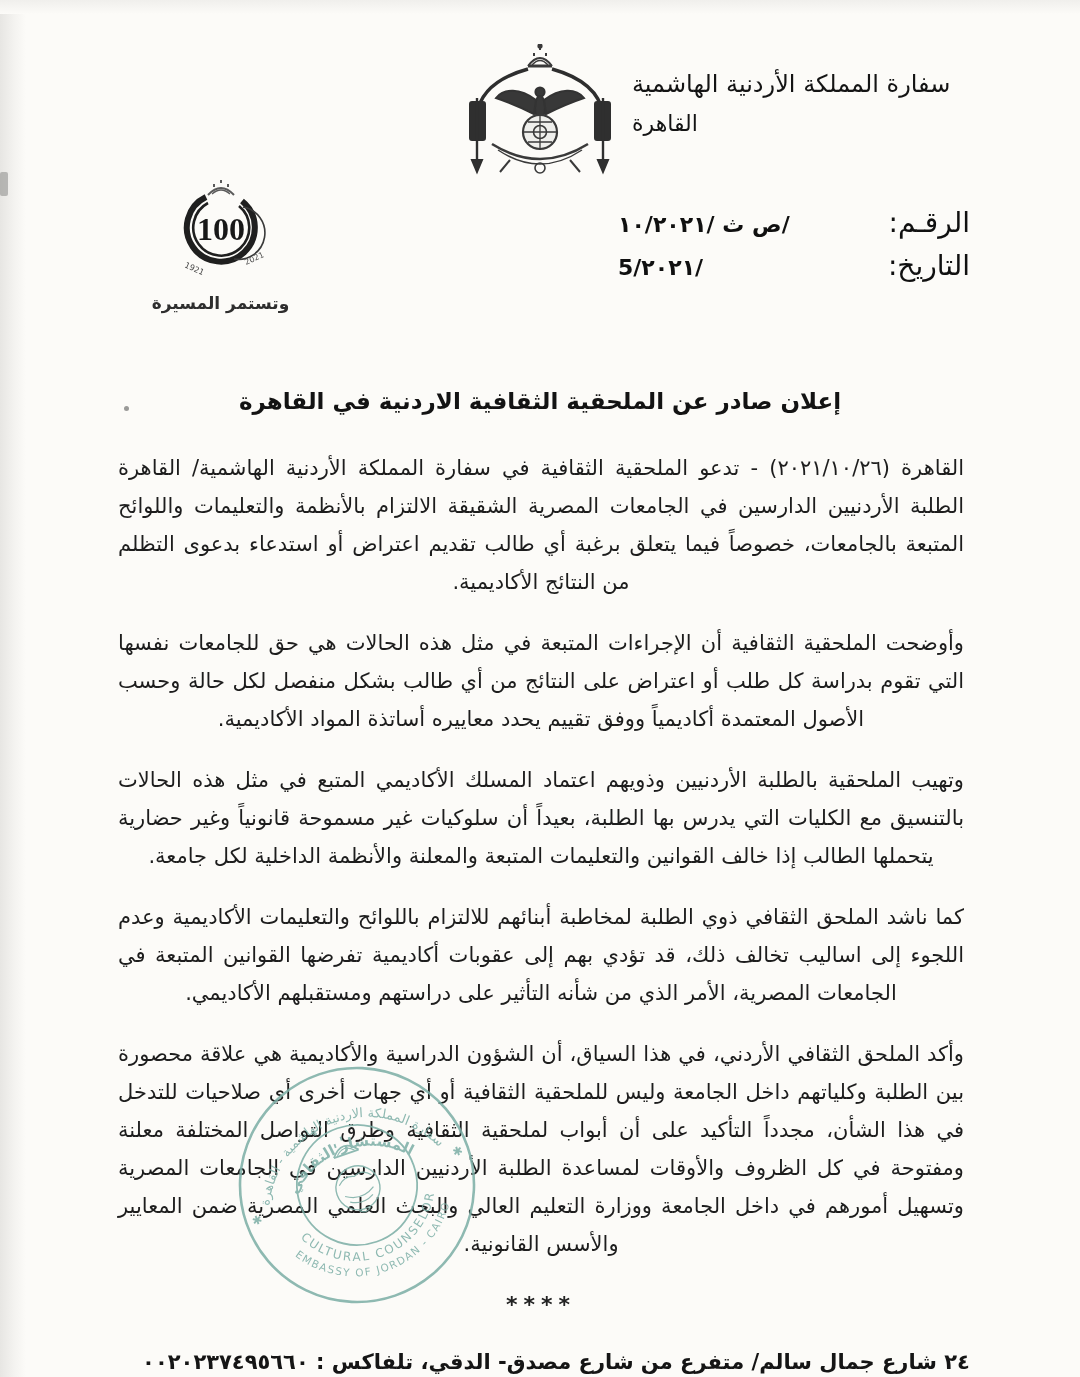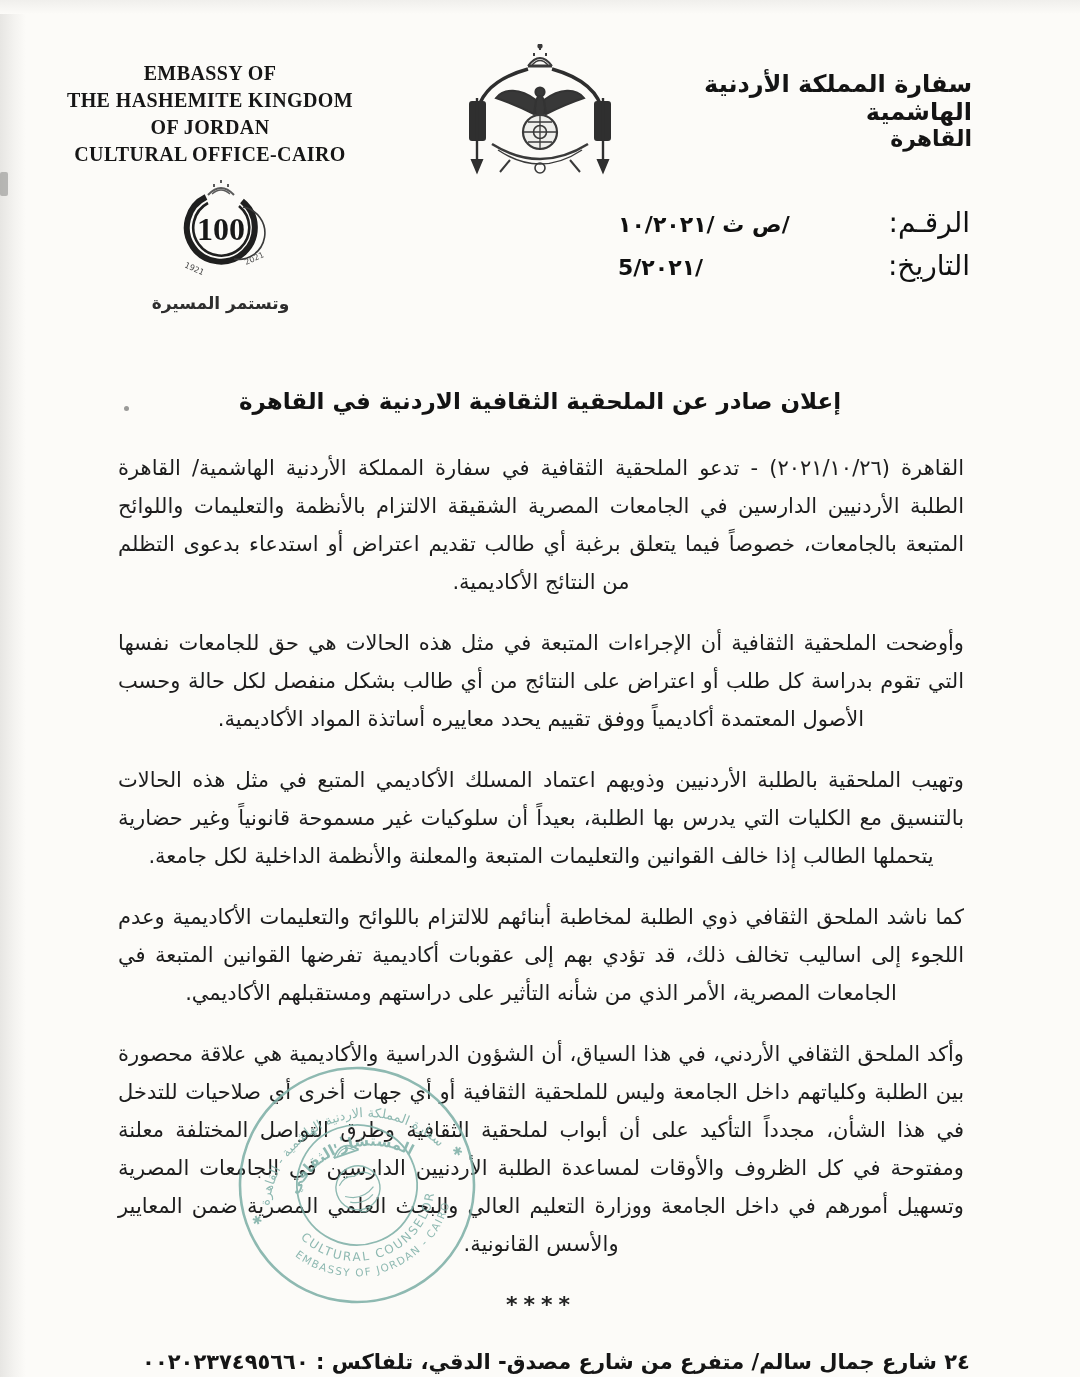--- a/index.html
+++ b/index.html
@@ -13,25 +13,25 @@
   .edge-top{position:absolute;left:0;top:0;width:100%;height:14px;
     background:linear-gradient(180deg,#f0efec 0%,#fcfbf8 100%);}
   .speck-a{position:absolute;left:0;top:172px;width:8px;height:24px;background:#8a8a88;opacity:.55;border-radius:2px;}
   .speck-b{position:absolute;left:124px;top:406px;width:5px;height:5px;background:#9a9a98;border-radius:50%;}
 
   
   .header-en{position:absolute;left:58px;top:60px;width:304px;text-align:center;
     font-family:"Liberation Serif","DejaVu Serif",serif;font-weight:bold;
     font-size:20px;line-height:27px;color:#161616;letter-spacing:.4px;}
   .coat{position:absolute;left:436px;top:44px;}
-  .header-ar{position:absolute;left:632px;top:70px;width:340px;text-align:right;
-    direction:rtl;font-weight:bold;color:#141414;}
+  .header-ar{position:absolute;left:632px;top:70px;width:340px;text-align:left;
+    direction:rtl;font-weight:normal;color:#141414;}
   .header-ar .l1{font-size:24px;}
   .header-ar .l2{font-size:23px;margin-top:11px;}
-  .header-ar .l3{font-size:22px;}
+  .header-ar .l3{font-size:22px;margin-top:13px;}
 
   
   .cent{position:absolute;left:118px;top:179px;width:205px;text-align:center;}
   .cent .slogan{direction:rtl;font-size:17px;font-weight:bold;color:#2e2e2e;margin-top:2px;text-align:center;}
 
   
   .ref{position:absolute;left:618px;top:206px;width:352px;direction:rtl;color:#101010;}
   .ref .row{display:flex;justify-content:space-between;align-items:baseline;margin-bottom:10px;}
   .ref .lbl{font-size:28px;font-weight:normal;}
   .ref .val{font-size:22px;font-weight:bold;letter-spacing:1px;}
@@ -55,26 +55,20 @@
 </head>
 <body>
 
 <div class="page">
 
   <div class="edge-left"></div>
   <div class="edge-top"></div>
   <div class="speck-a"></div>
   <div class="speck-b"></div>
 
-  <div class="header-en">
-    <div>EMBASSY OF</div>
-    <div>THE HASHEMITE KINGDOM</div>
-    <div>OF JORDAN</div>
-    <div>CULTURAL OFFICE-CAIRO</div>
-  </div>
 
   <div class="coat">
     <svg width="208" height="140" viewBox="0 0 208 140">
       <g stroke="#3a3a3a" fill="none" stroke-width="2">
 
         <path d="M92,22 h24" stroke-width="3"></path>
         <path d="M92,22 Q104,6 116,22"></path>
         <path d="M96,21 Q104,12 112,21" stroke-width="1.4"></path>
         <path d="M104,6 v-3 M98,12 v-3 M110,12 v-3" stroke-width="2"></path>
         <circle cx="104" cy="2" r="1.6" fill="#3a3a3a"></circle>

